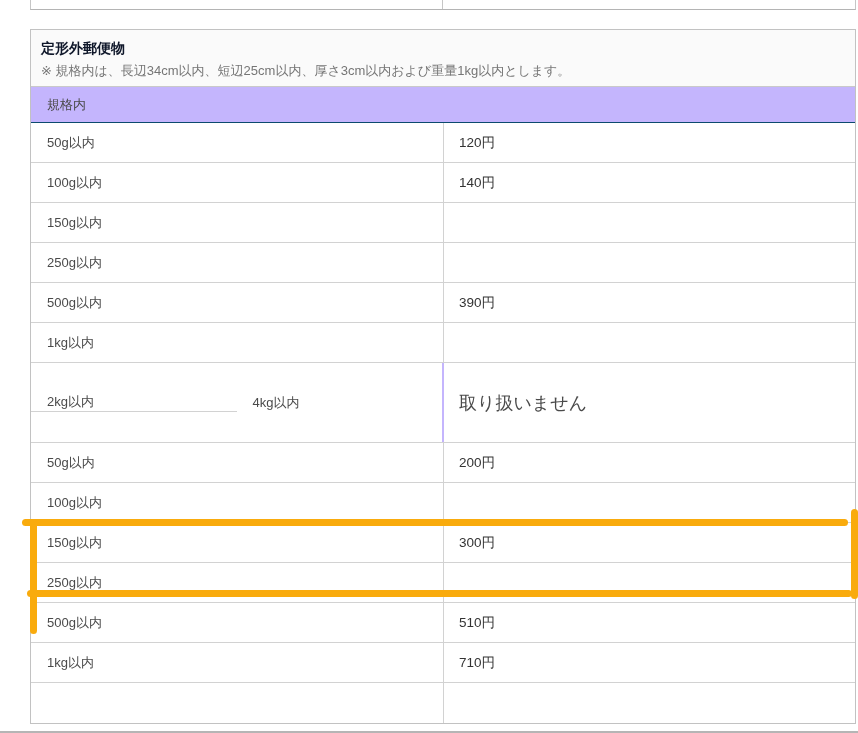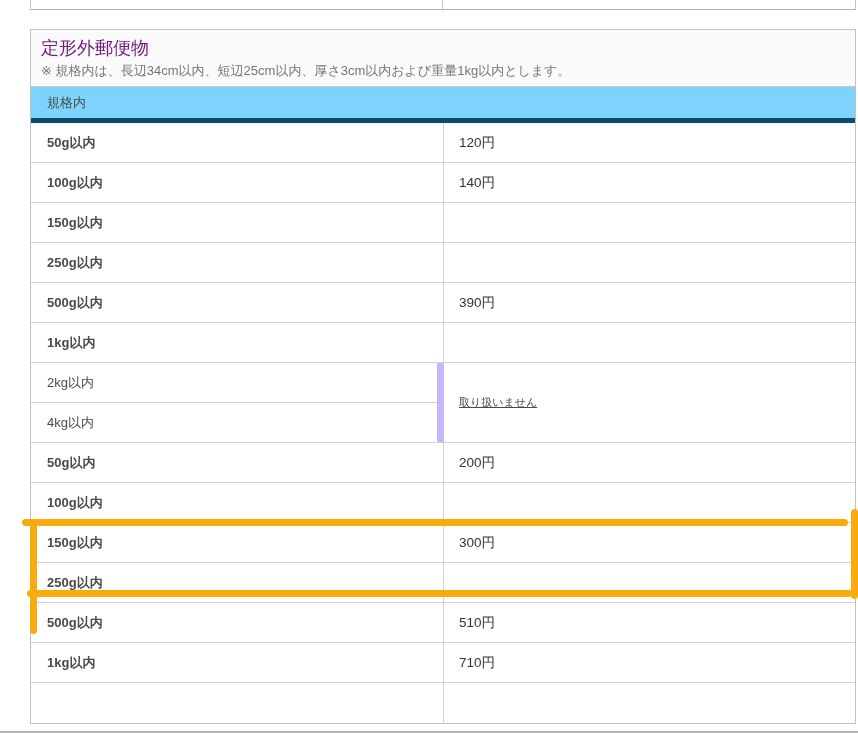--- a/index.html
+++ b/index.html
@@ -17,39 +17,39 @@
   .frag-right{flex:1;}
   
   .main-table{
     position:absolute;top:29px;left:30px;width:826px;box-sizing:border-box;
     border:1px solid #c2c2c2;background:#ffffff;
   }
   .table-head{
     height:57px;box-sizing:border-box;background:#fafafa;
     border-bottom:1px solid #c9c9c9;padding:8px 10px 0 10px;
   }
-  .table-title{font-size:18px;font-weight:normal;color:#701a75;line-height:21px;}
+  .table-title{font-size:14px;font-weight:bold;color:#0f172a;line-height:21px;}
   .table-note{font-size:13px;color:#757575;line-height:20px;margin-top:2px;}
   .section-row{
-    height:36px;box-sizing:border-box;background:#7dd3fc;border-bottom:5px solid #0c4a6e;
+    height:36px;box-sizing:border-box;background:#c4b5fd;border-bottom:1px solid #0c4a6e;
     display:flex;align-items:center;padding-left:16px;font-size:13px;color:#4a4a4a;
   }
   .row{height:40px;box-sizing:border-box;border-bottom:1px solid #d2d2d2;display:flex;background:#fff;}
   .row.partial{border-bottom:none;}
   .weight-cell{
     width:413px;box-sizing:border-box;border-right:1px solid #d2d2d2;
-    display:flex;align-items:center;padding-left:16px;font-size:13px;color:#4a4a4a;font-weight:bold;
+    display:flex;align-items:center;padding-left:16px;font-size:13px;color:#4a4a4a;
   }
   .price-cell{
     flex:1;display:flex;align-items:center;padding-left:15px;
     font-size:13.5px;font-weight:normal;color:#333333;
   }
-  .price-cell.plain{font-weight:normal;font-size:11px;color:#4a4a4a;text-decoration:underline;}
+  .price-cell.plain{font-weight:normal;font-size:18px;color:#4a4a4a;}
   .row-group{height:80px;box-sizing:border-box;border-bottom:1px solid #d2d2d2;display:flex;background:#fff;}
-  .group-left{width:413px;box-sizing:border-box;border-right:7px solid #c4b5fd;display:flex;flex-direction:column;}
+  .group-left{width:413px;box-sizing:border-box;border-right:2px solid #c4b5fd;display:flex;align-items:center;}
   .group-weight-cell{
     flex:1;display:flex;align-items:center;padding-left:16px;font-size:13px;color:#4a4a4a;box-sizing:border-box;
   }
   .group-weight-cell.top{border-bottom:1px solid #d2d2d2;}
   
   .ann{position:absolute;background:#f9ab0d;border-radius:4px;z-index:5;}
   .ann-top{left:22px;top:519px;width:826px;height:7px;}
   .ann-bottom{left:27px;top:590px;width:825px;height:7px;}
   .ann-left{left:30px;top:519px;width:7px;height:115px;}
   .ann-right{left:851px;top:509px;width:7px;height:90px;}

